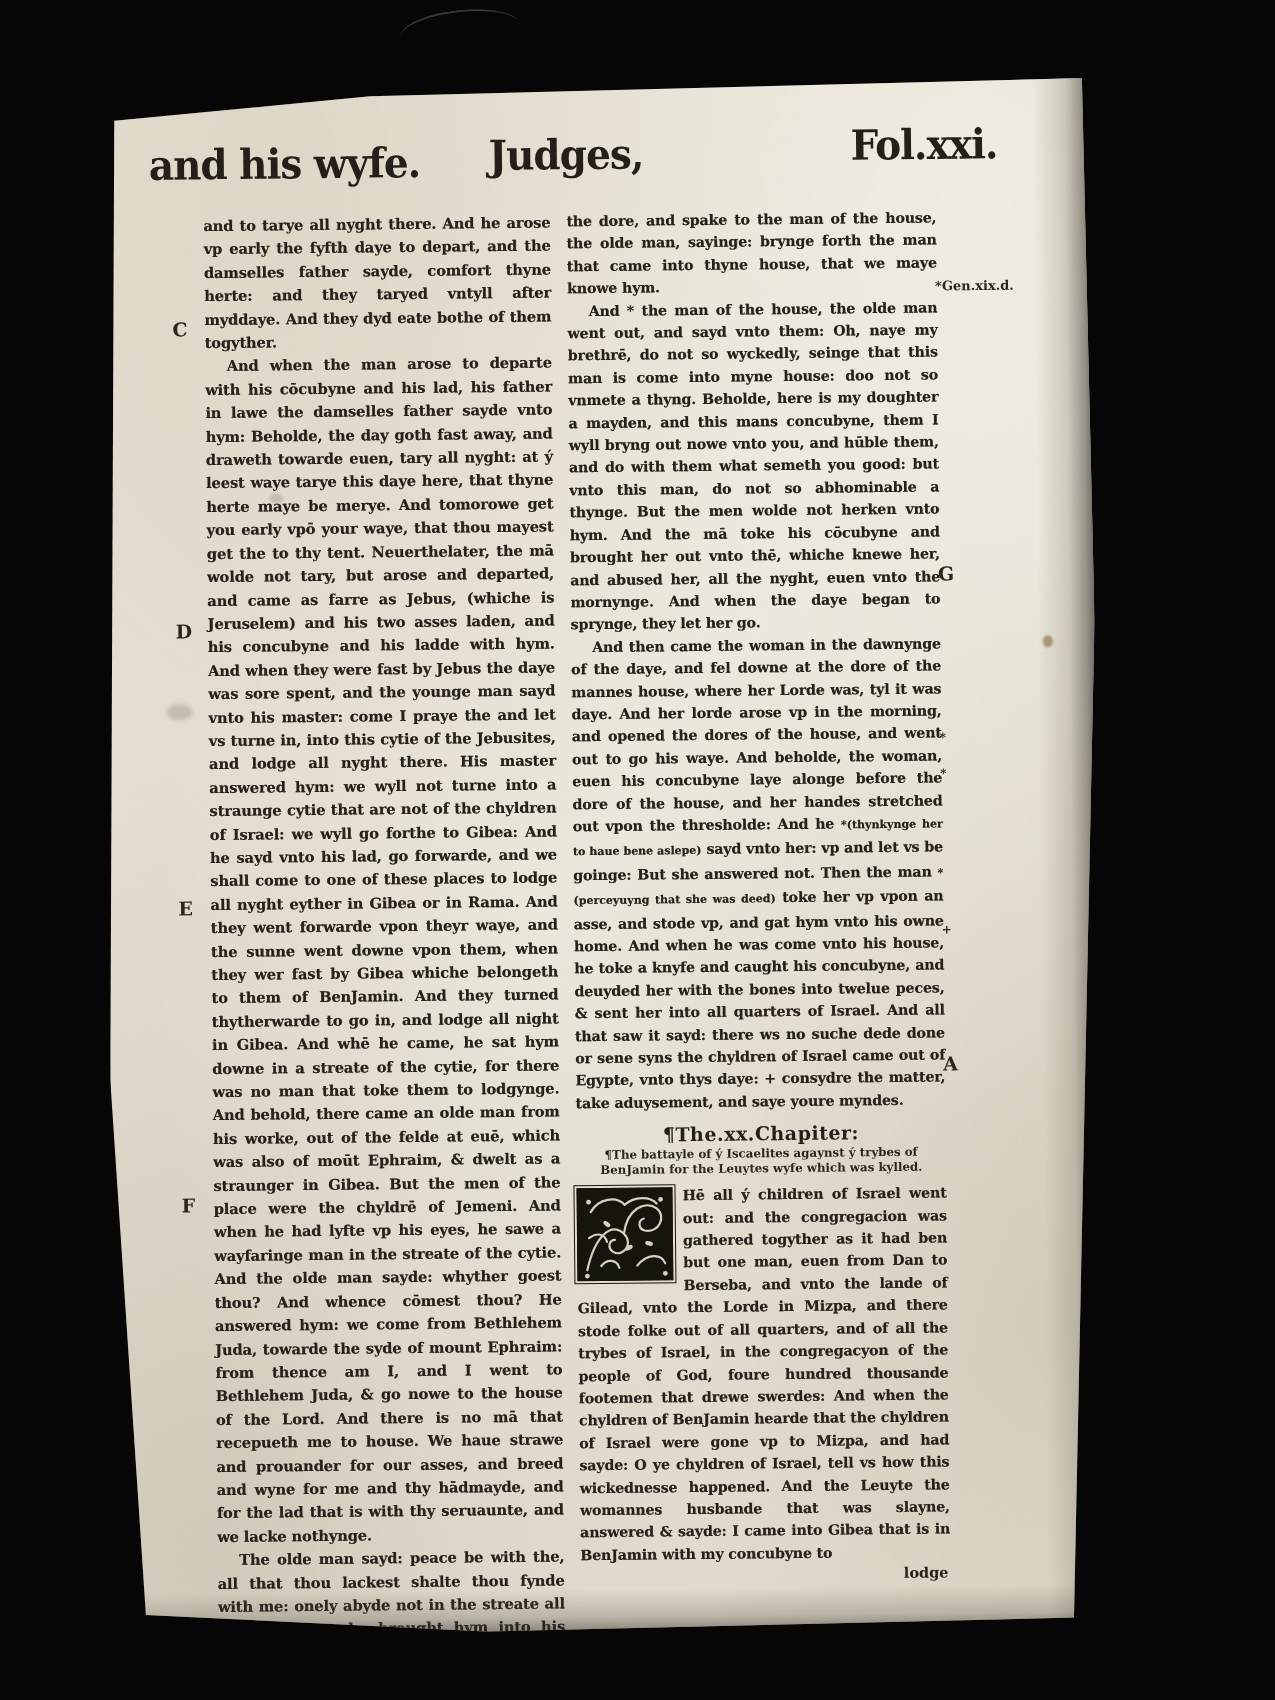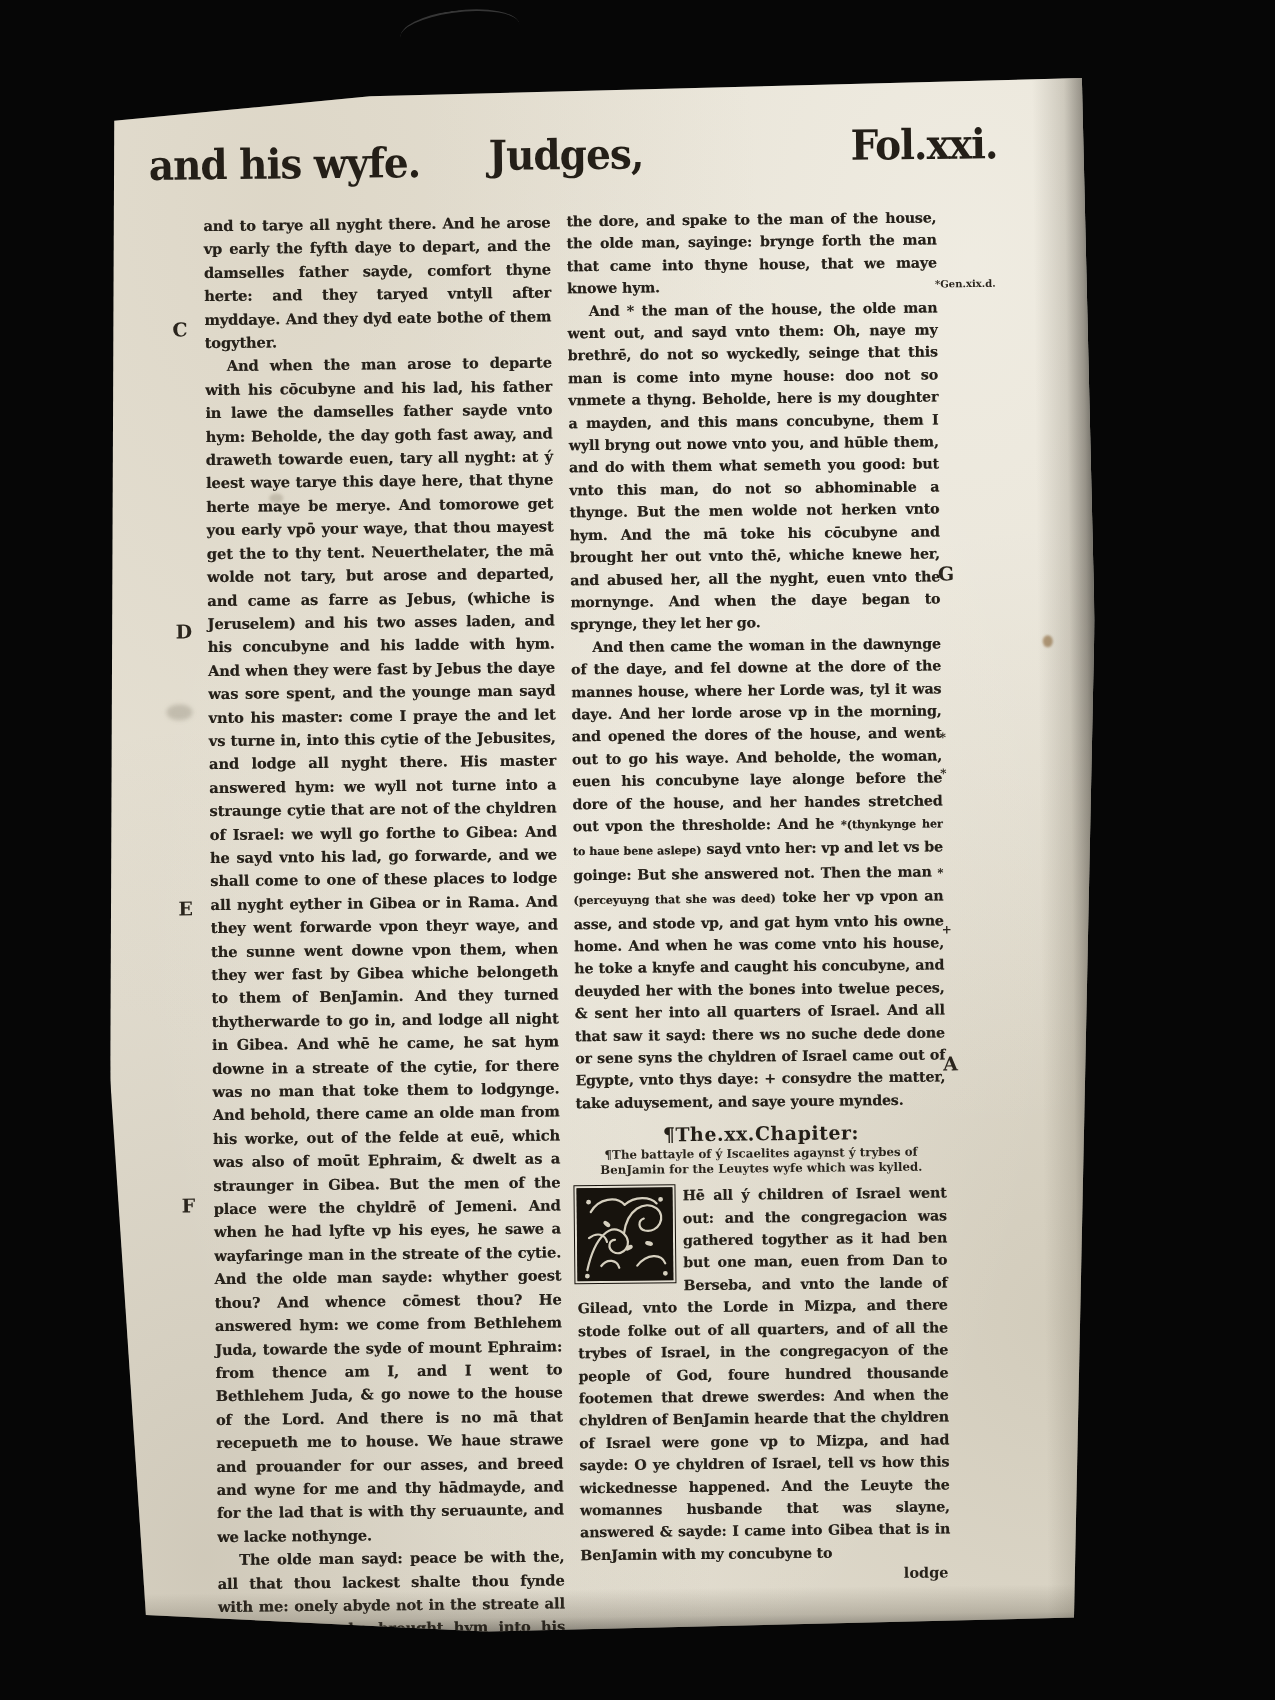--- a/index.html
+++ b/index.html
@@ -68,21 +68,21 @@
   .small-note{font-size:11px;letter-spacing:0;}
 
   .marks{position:absolute;top:0;bottom:0;width:0;}
   .marks-left{left:-2px;}
   .marks-right{right:8px;}
   .margin-mark{
     position:absolute;font-weight:bold;color:#2a251d;white-space:nowrap;
   }
   .marks-left .margin-mark{left:-30px;font-size:19px;}
   .marks-right .margin-mark{left:6px;font-size:19px;}
-  .margin-mark.small{font-size:10px;letter-spacing:0;}
+  .margin-mark.small{font-size:13px;letter-spacing:0;}
   .margin-mark.tiny{font-size:12px;}
 
   .chapter-heading{
     margin:10px 0 2px 0;text-align:center;font-size:19px;font-weight:bold;
     letter-spacing:0.5px;color:#241f18;
   }
   .chapter-argument{
     margin:0 14px 8px 14px;text-align:center;font-size:11.8px;line-height:14.5px;
     font-weight:700;color:#2a251d;
   }

